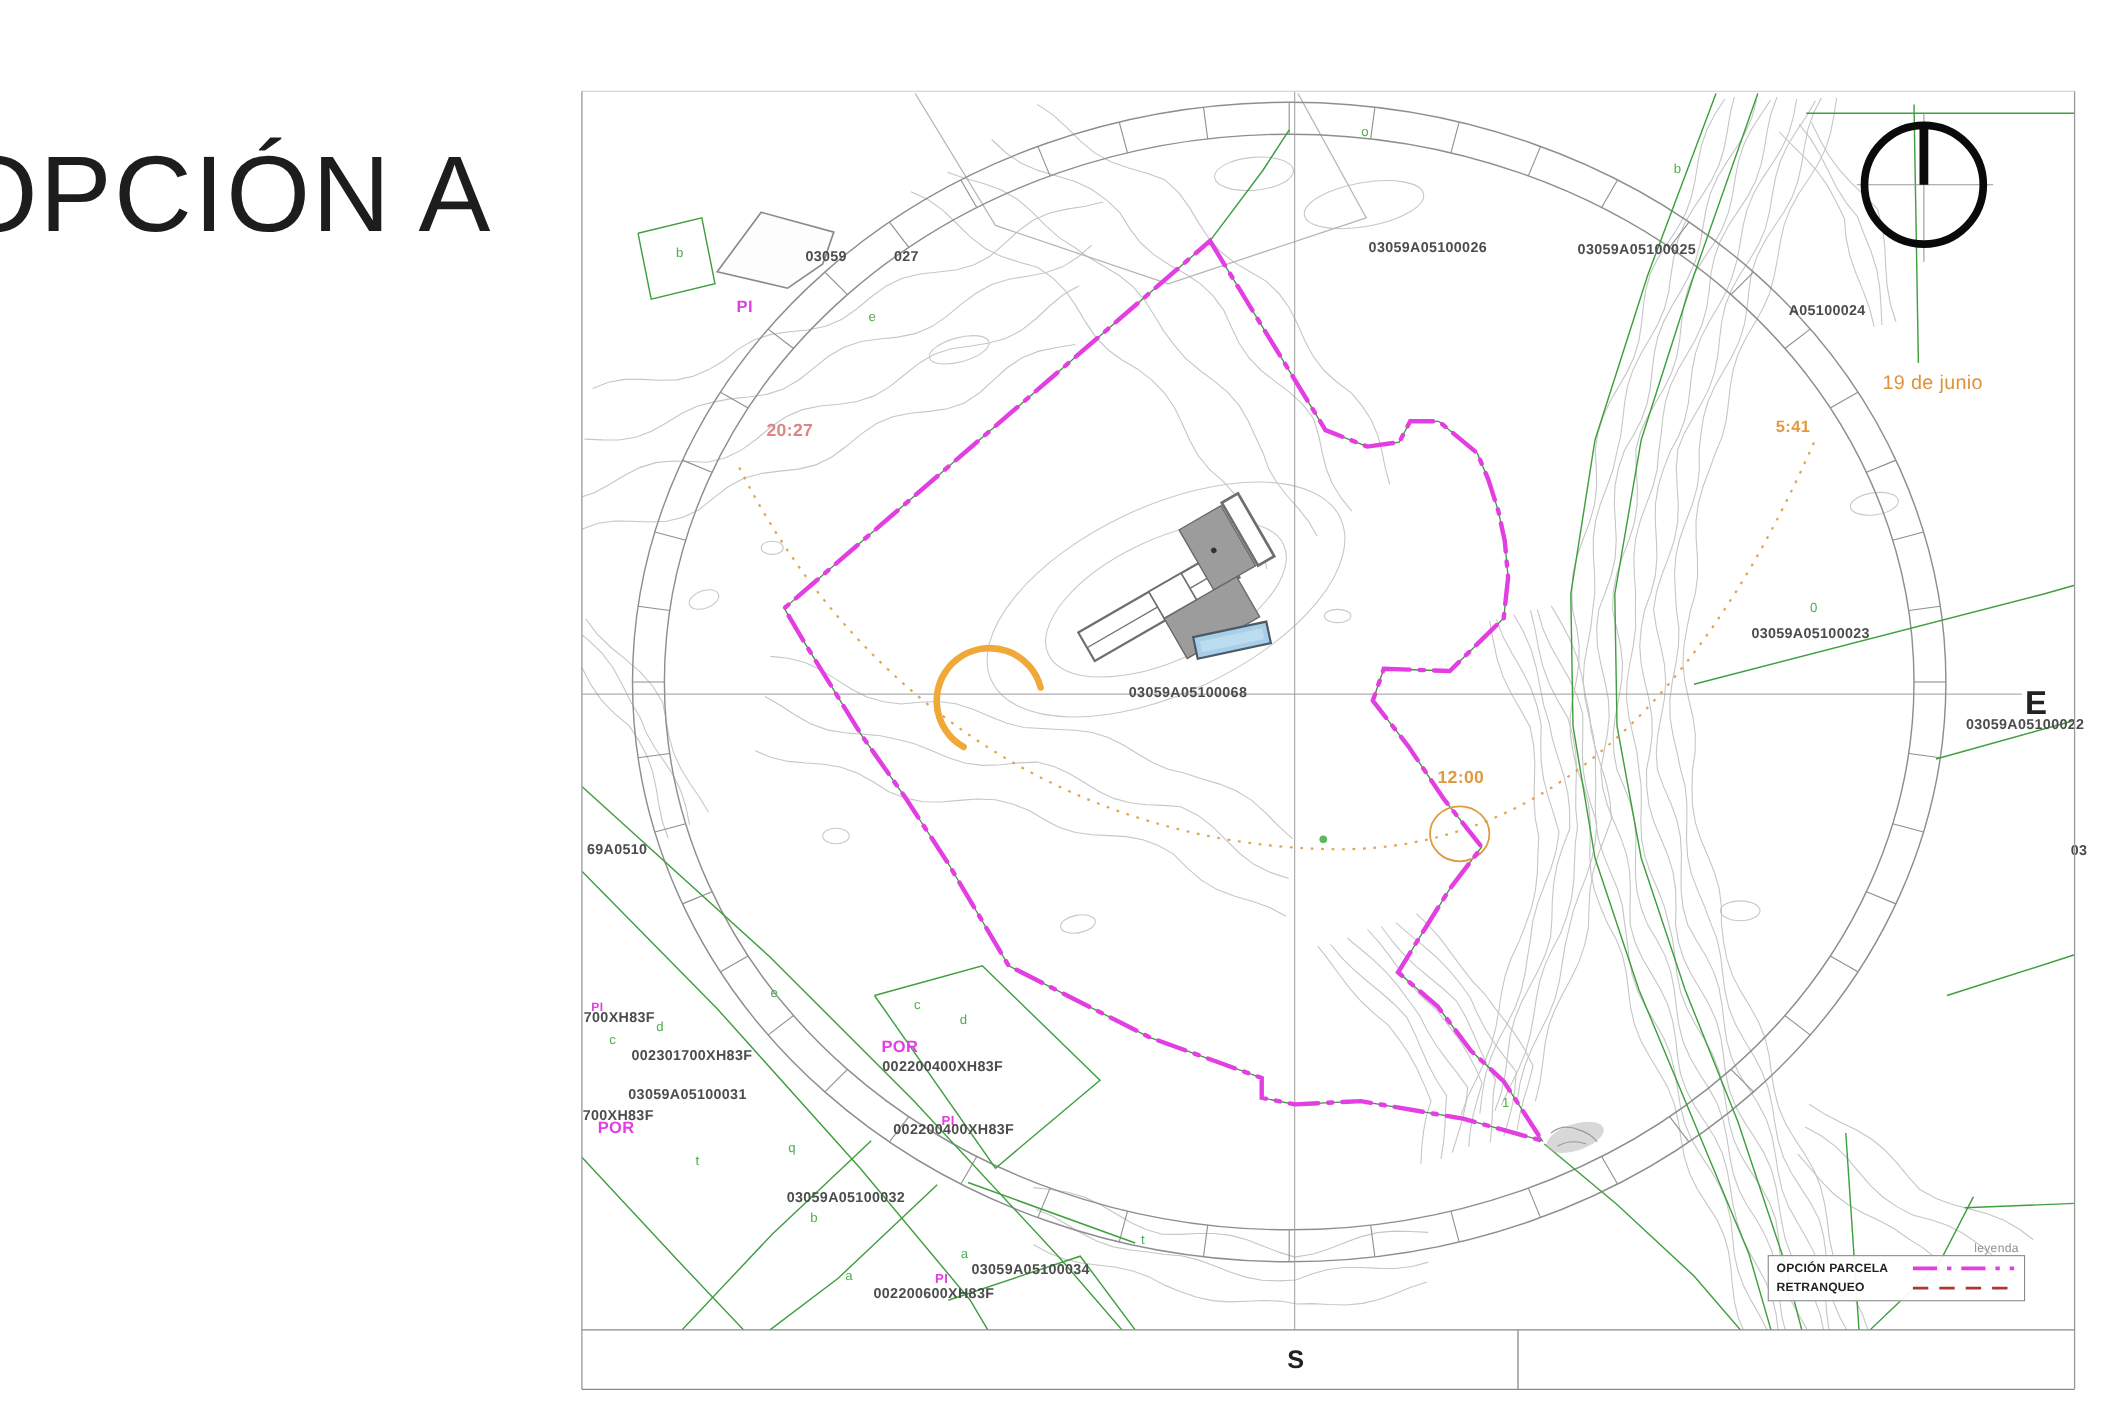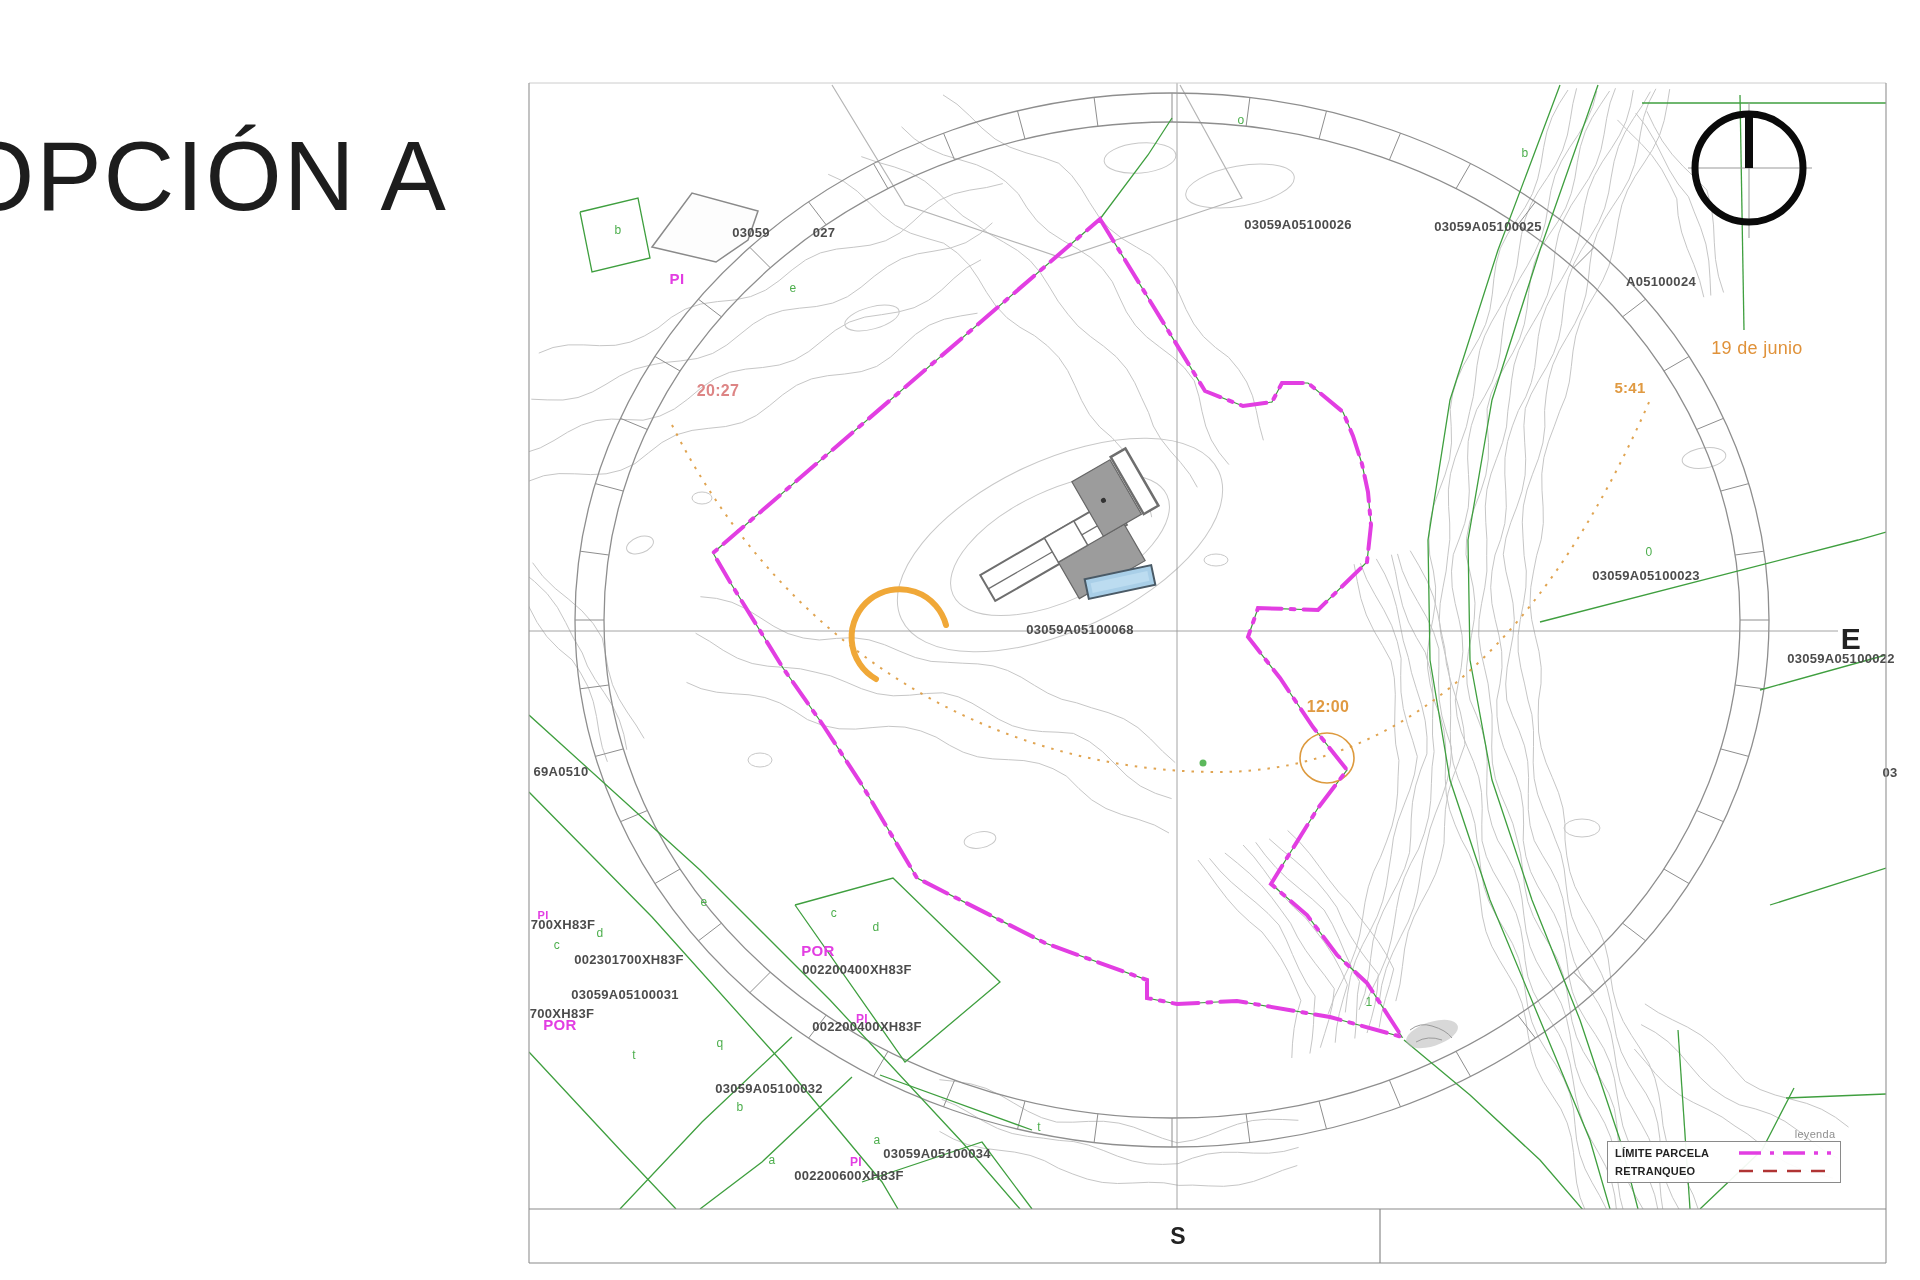--- a/index.html
+++ b/index.html
@@ -275,21 +275,21 @@
       <line x1="529" y1="83" x2="529" y2="1263" stroke="#9a9a9a" stroke-width="1.2"></line>
       <line x1="1886" y1="83" x2="1886" y2="1263" stroke="#9a9a9a" stroke-width="1.2"></line>
       <line x1="529" y1="1209" x2="1886" y2="1209" stroke="#8a8a8a" stroke-width="1.2"></line>
       <line x1="529" y1="1263" x2="1886" y2="1263" stroke="#8a8a8a" stroke-width="1.2"></line>
       <line x1="1380" y1="1209" x2="1380" y2="1263" stroke="#8a8a8a" stroke-width="1.2"></line>
     </g>
   </svg>
 
   <div class="legend-box">
     <div class="legend-row">
-      <span class="legend-label">LÍMITE PARCELA</span>
+      <span class="legend-label">OPCIÓN PARCELA</span>
       <svg class="legend-sample" viewBox="0 0 96 8">
         <line x1="2" y1="4" x2="94" y2="4" stroke="#e23ee2" stroke-width="3.5" stroke-dasharray="22 9 4 9"></line>
       </svg>
     </div>
     <div class="legend-row">
       <span class="legend-label">RETRANQUEO</span>
       <svg class="legend-sample" viewBox="0 0 96 8">
         <line x1="2" y1="4" x2="94" y2="4" stroke="#b03434" stroke-width="2.5" stroke-dasharray="14 10"></line>
       </svg>
     </div>

